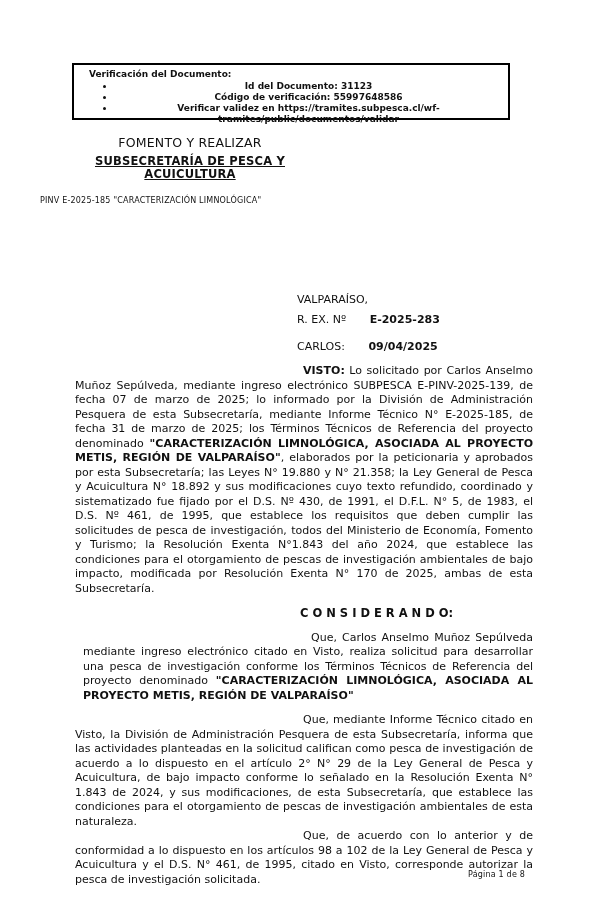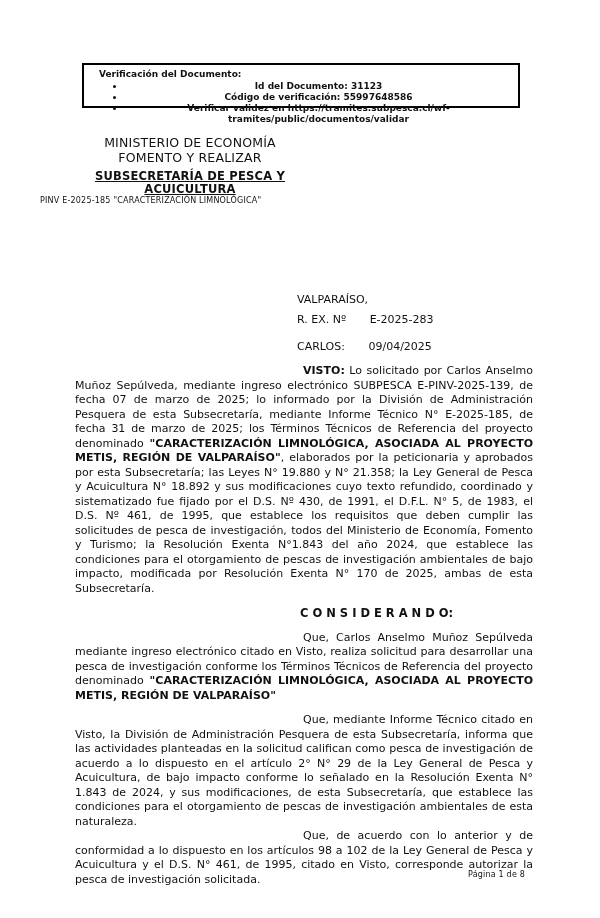--- a/index.html
+++ b/index.html
@@ -8,23 +8,23 @@
     font-family: "DejaVu Sans", "Liberation Sans", sans-serif;
     background: #ffffff;
     color: #111111;
     position: relative;
     overflow: hidden;
   }
   .page { position: absolute; inset: 0; background: #ffffff; }
 
   
   .verify-box {
-    position: absolute; left: 72px; top: 63px; width: 438px; height: 45px;
+    position: absolute; left: 72px; top: 63px; width: 438px; height: 57px;
     border: 2px solid #000; padding: 4px 6px 4px 15px;
-    font-size: 9px; font-weight: bold; line-height: 11px; margin-left: 10px;
+    font-size: 9px; font-weight: bold; line-height: 11px;
   }
   .verify-box ul { list-style: disc; padding-left: 26px; margin-top: 1px; text-align: center; }
   .verify-box li { margin: 0; }
 
   
   .letterhead {
     position: absolute; left: 40px; top: 135px; width: 300px;
     text-align: center;
   }
   .ministry { font-size: 12.5px; line-height: 15px; letter-spacing: 0.2px; }
@@ -38,33 +38,33 @@
   }
 
   
   .subject {
     position: absolute; left: 297px; top: 214px; width: 238px;
     font-size: 11px; line-height: 13.5px;
   }
   .city     { position: absolute; left: 297px; top: 277px; font-size: 11px; margin-top: 16px; }
   .rex      { position: absolute; left: 297px; top: 313px; font-size: 11px; }
   .fecha    { position: absolute; left: 297px; top: 340px; font-size: 11px; }
-  .b        { font-weight: normal; padding-left: 20px; }
+  .b        { font-weight: bold; padding-left: 20px; }
 
   
   .body-text {
     position: absolute; left: 75px; top: 364px; width: 458px;
     font-size: 11px; line-height: 14.5px; text-align: justify;
   }
   .para-indent { text-indent: 228px; }
   .considerando-heading {
     padding-left: 225px; font-weight: bold; font-size: 11.5px;
     margin-top: 10px; margin-bottom: 10px; text-align: left;
   }
-  .para-gap { margin-bottom: 10px; }
+  .para-gap { margin-bottom: 10px; margin-left: 8px; }
 
   
   .page-number {
     position: absolute; left: 468px; top: 870px;
     font-size: 8px; letter-spacing: 0.2px;
   }
 </style>
 </head>
 <body>
 
@@ -73,21 +73,20 @@
   <div class="verify-box">
     <div>Verificación del Documento:</div>
     <ul>
         <li>Id del Documento: 31123</li>
         <li>Código de verificación: 55997648586</li>
         <li>Verificar validez en https://tramites.subpesca.cl/wf-tramites/public/documentos/validar</li>
       </ul>
   </div>
 
   <div class="letterhead">
-    <div class="ministry">MINISTERIO DE ECONOMÍA</div>
     <div class="ministry">FOMENTO Y REALIZAR</div>
     <div class="subsec">SUBSECRETARÍA DE PESCA Y</div>
     <div class="subsec" style="margin-top:0;">ACUICULTURA</div>
   </div>
   <div class="pinv-ref">PINV E-2025-185 "CARACTERIZACIÓN LIMNOLÓGICA"</div>
 
   <div class="city">VALPARAÍSO,</div>
   <div class="rex"><span>R. EX. Nº </span><span class="b">E-2025-283</span></div>
   <div class="fecha"><span>CARLOS: </span><span class="b">09/04/2025</span></div>
 

